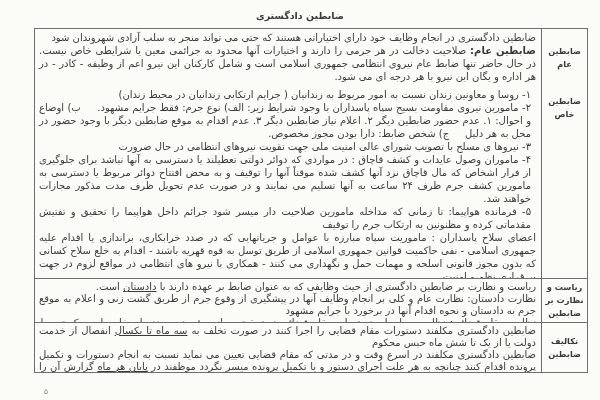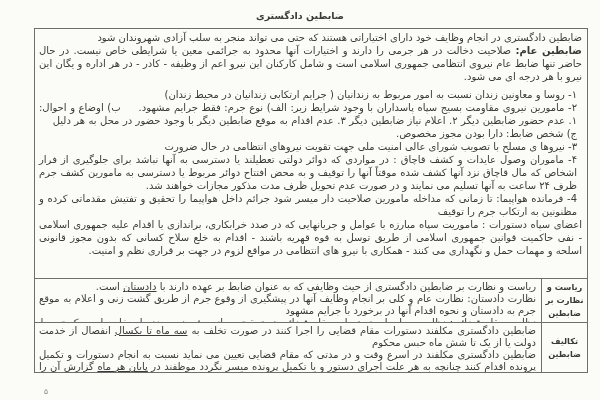--- a/index.html
+++ b/index.html
@@ -64,29 +64,33 @@
   }
 </style>
 </head>
 <body>
 
 <div class="doc-title">ضابطین دادگستری</div>
 
 <div class="table">
 
   <div class="row row1">
+    <div class="label-cell">
+      <div class="label-general">ضابطین عام</div>
+      <div class="label-special">ضابطین خاص</div>
+    </div>
     <div class="content-cell">
       <p>ضابطین دادگستری در انجام وظایف خود دارای اختیاراتی هستند که حتی می تواند منجر به سلب آزادی شهروندان شود</p>
       <p><span class="lead">ضابطین عام:</span><span> صلاحیت دخالت در هر جرمی را دارند و اختیارات آنها محدود به جرائمی معین یا شرایطی خاص نیست. در حال حاضر تنها ضابط عام نیروی انتظامی جمهوری اسلامی است و شامل کارکنان این نیرو اعم از وظیفه - کادر - در هر اداره و یگان این نیرو با هر درجه ای می شود.</span></p>
       <p class="list-item first-item">۱- روسا و معاونین زندان نسبت به امور مربوط به زندانیان ( جرایم ارتکابی زندانیان در محیط زندان)</p>
       <p class="list-item">۲- مامورین نیروی مقاومت بسیج سپاه پاسداران با وجود شرایط زیر: الف) نوع جرم: فقط جرایم مشهود.&nbsp;&nbsp;&nbsp;&nbsp; ب) اوضاع و احوال: ۱. عدم حضور ضابطین دیگر ۲. اعلام نیاز ضابطین دیگر ۳. عدم اقدام به موقع ضابطین دیگر با وجود حضور در محل به هر دلیل&nbsp;&nbsp;&nbsp;&nbsp; ج) شخص ضابط: دارا بودن مجوز مخصوص.</p>
       <p class="list-item">۳- نیروها ی مسلح با تصویب شورای عالی امنیت ملی جهت تقویت نیروهای انتظامی در حال ضرورت</p>
       <p class="list-item">۴- ماموران وصول عایدات و کشف قاچاق : در مواردی که دوائر دولتی تعطیلند یا دسترسی به آنها نباشد برای جلوگیری از فرار اشخاص که مال قاچاق نزد آنها کشف شده موقتاً آنها را توقیف و به محض افتتاح دوائر مربوط یا دسترسی به مامورین کشف جرم ظرف ۲۴ ساعت به آنها تسلیم می نمایند و در صورت عدم تحویل ظرف مدت مذکور مجازات خواهند شد.</p>
-      <p class="list-item">4- فرمانده هواپیما: تا زمانی که مداخله مامورین صلاحیت دار میسر شود جرائم داخل هواپیما را تحقیق و تفتیش مقدماتی کرده و مظنونین به ارتکاب جرم را توقیف</p>
-      <p><span>اعضای سپاه دستورات :</span><span> ماموریت سپاه مبارزه با عوامل و جریانهایی که در صدد خرابکاری، براندازی یا اقدام علیه جمهوری اسلامی - نفی حاکمیت قوانین جمهوری اسلامی از طریق توسل به قوه قهریه باشند - اقدام به خلع سلاح کسانی که بدون مجوز قانونی اسلحه و مهمات حمل و نگهداری می کنند - همکاری با نیرو های انتظامی در مواقع لزوم در جهت بر قراری نظم و امنیت.</span></p>
+      <p class="list-item">۵- فرمانده هواپیما: تا زمانی که مداخله مامورین صلاحیت دار میسر شود جرائم داخل هواپیما را تحقیق و تفتیش مقدماتی کرده و مظنونین به ارتکاب جرم را توقیف</p>
+      <p><span>اعضای سلاح پاسداران :</span><span> ماموریت سپاه مبارزه با عوامل و جریانهایی که در صدد خرابکاری، براندازی یا اقدام علیه جمهوری اسلامی - نفی حاکمیت قوانین جمهوری اسلامی از طریق توسل به قوه قهریه باشند - اقدام به خلع سلاح کسانی که بدون مجوز قانونی اسلحه و مهمات حمل و نگهداری می کنند - همکاری با نیرو های انتظامی در مواقع لزوم در جهت بر قراری نظم و امنیت.</span></p>
 
     </div>
   </div>
 
   <div class="row row2">
     <div class="label-cell centered">ریاست و نظارت بر ضابطین</div>
     <div class="content-cell">
       <p><span>ریاست و نظارت بر ضابطین دادگستری از حیث وظایفی که به عنوان ضابط بر عهده دارند با </span><span class="u">دادستان</span><span> است.</span></p>
       <p>نظارت دادستان: نظارت عام و کلی بر انجام وظایف آنها در پیشگیری از وقوع جرم از طریق گشت زنی و اعلام به موقع جرم به دادستان و نحوه اقدام آنها در برخورد با جرایم مشهود</p>
       <p>نظارت مقام قضائی: نظارت بر اجرای دستورات مقام قضائی در تحقیق و باز جوئی در پرونده ای خاص است که توسط مسئول همان پرونده به ضابطین ارجاع و نظارت لازم اعمال</p>

